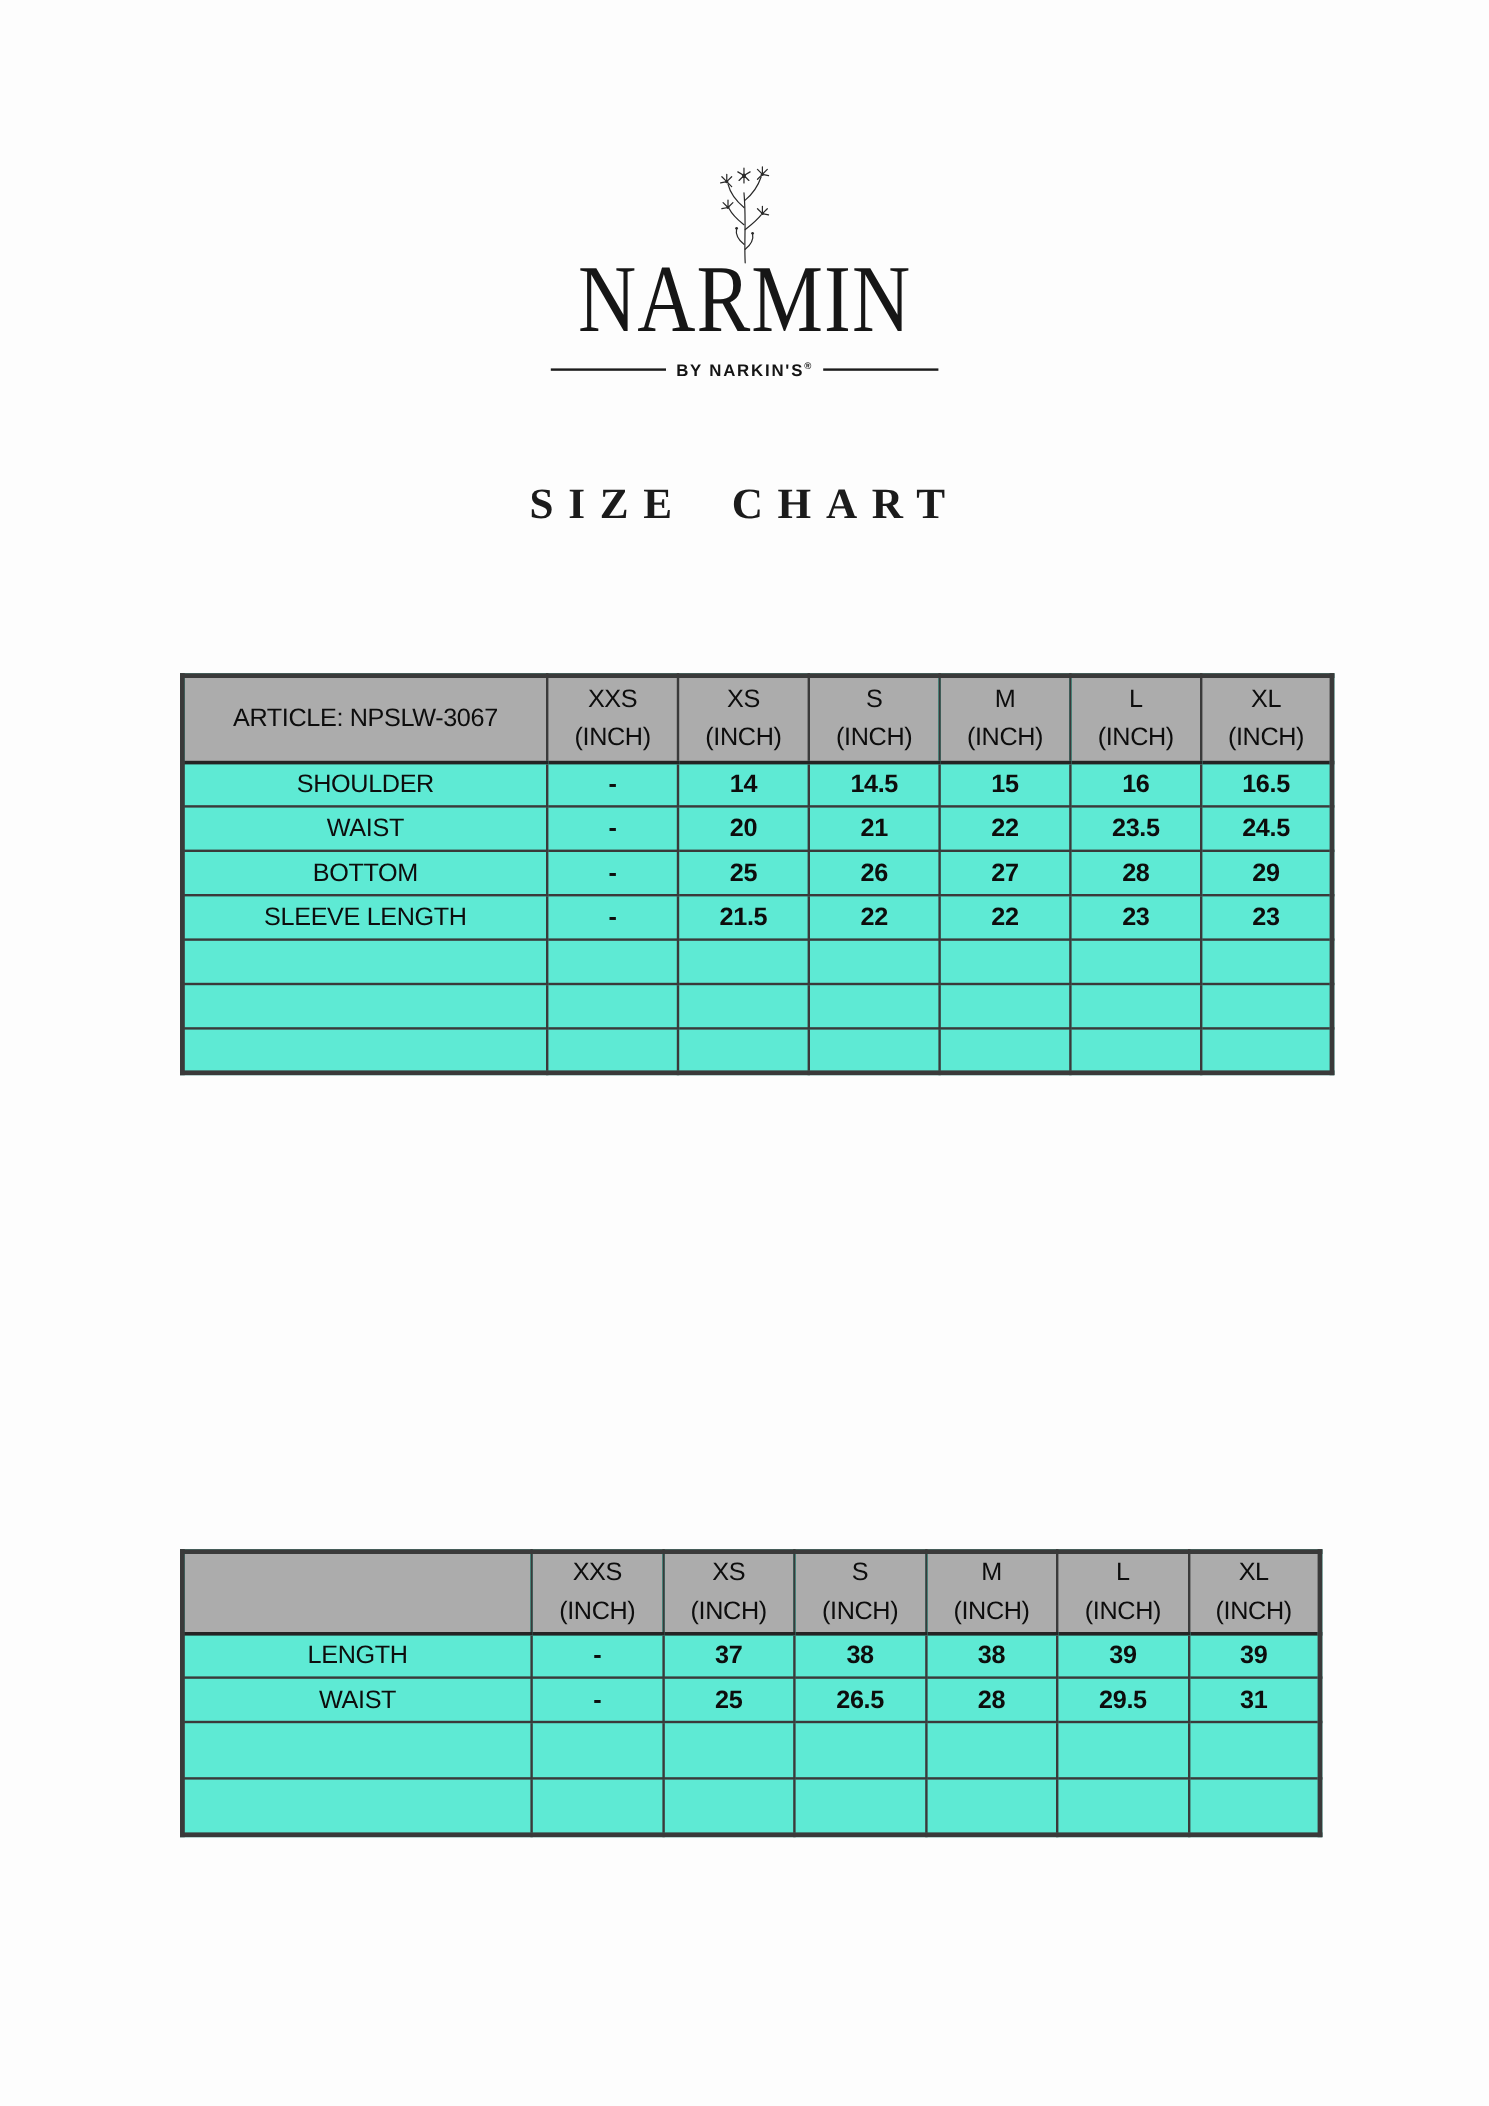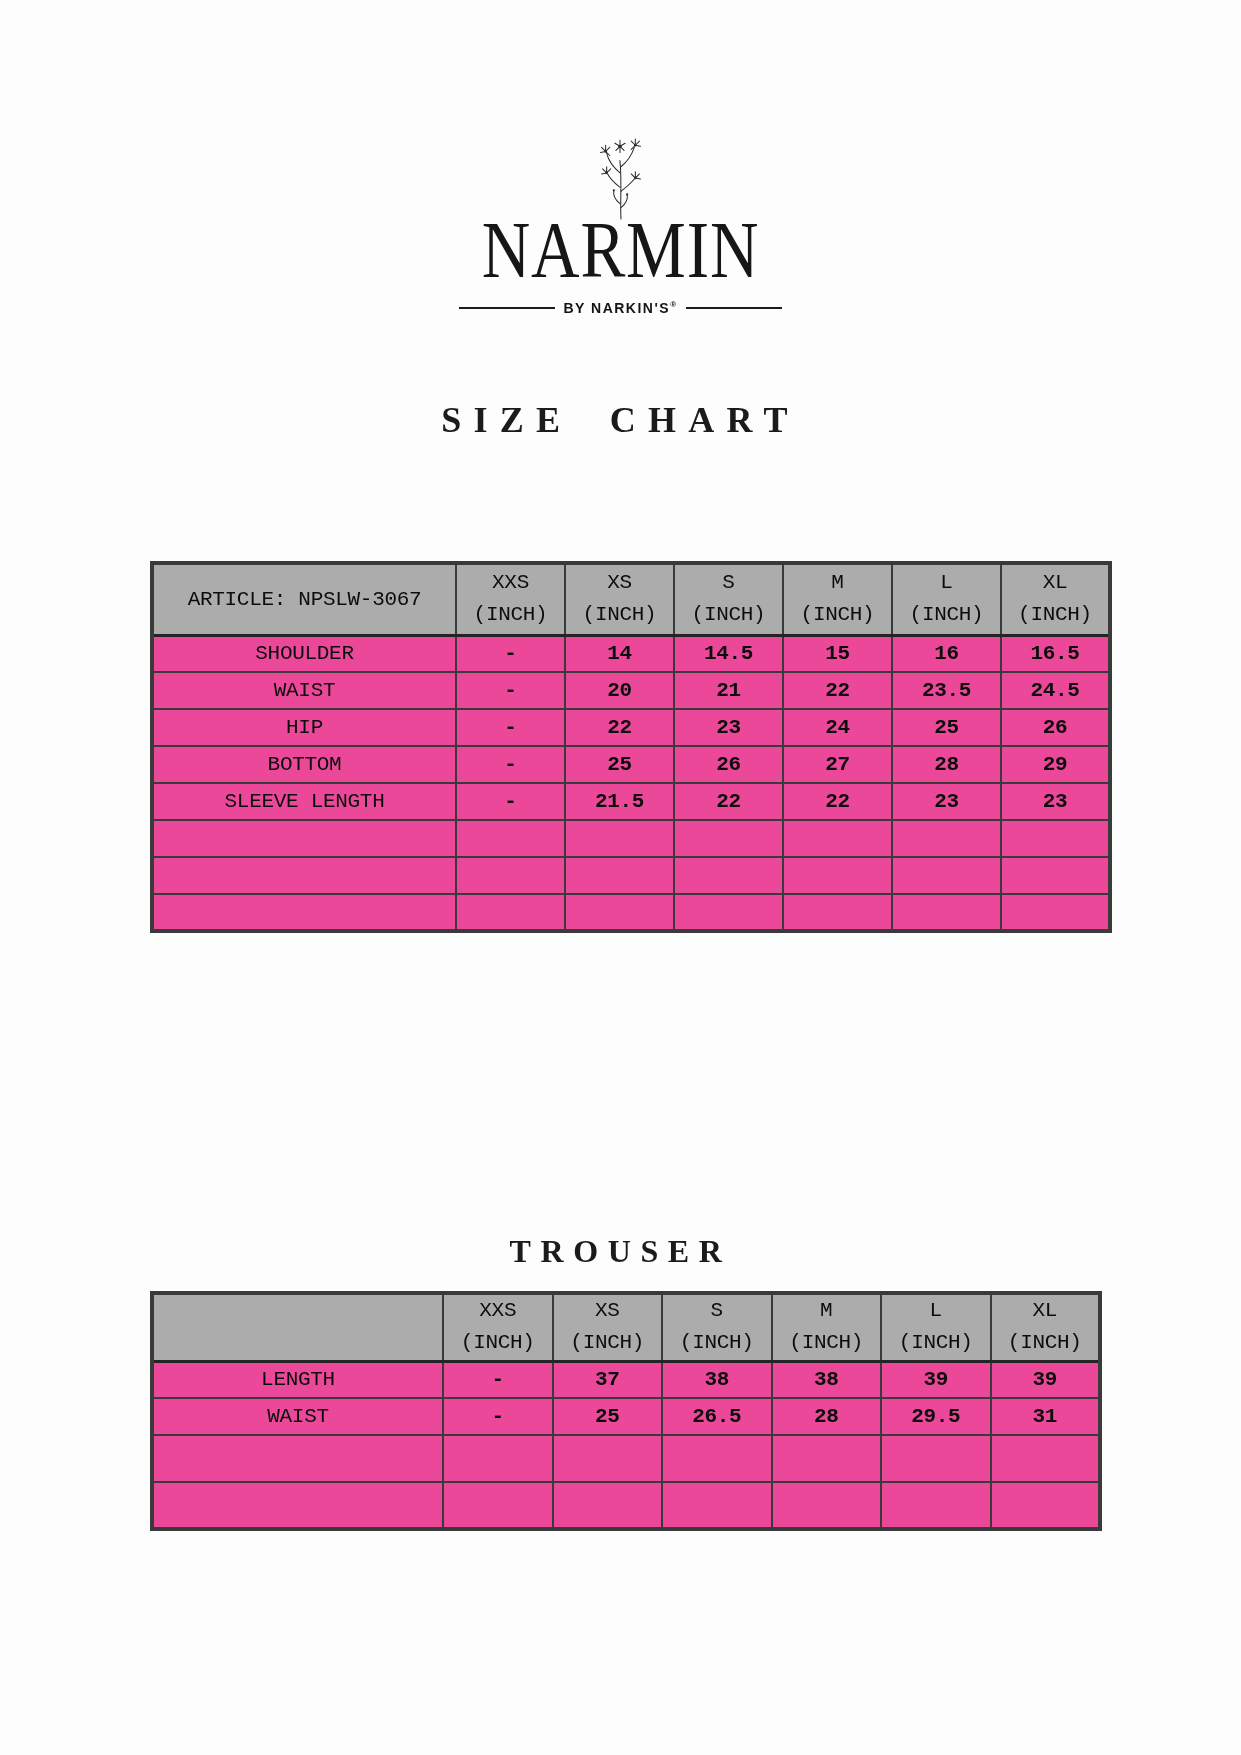--- a/index.html
+++ b/index.html
@@ -50,23 +50,22 @@
     font-family:"Liberation Serif",serif;
     font-weight:bold;color:#1b1b1b;
   }
   .title-size-chart{top:399px;font-size:36px;letter-spacing:0.34em;word-spacing:0.45em;}
   .title-trouser{top:1233px;font-size:32px;letter-spacing:0.30em;}
   
   table.sizes{
     position:absolute;
     border-collapse:collapse;
     table-layout:fixed;
-    background:#ec4899;
+    background:#5eead4;
     border:4px solid var(--border);
-    font-family:Liberation Mono, monospace;
   }
   table.sizes td{
     border:2px solid var(--border);
     text-align:center;vertical-align:middle;
     font-size:21px;
     letter-spacing:-0.3px;
     color:var(--text);
     overflow:hidden;
   }
   #table-size-chart{top:561px;left:150px;width:962px;}
@@ -182,29 +181,20 @@
     <tr class="datarow">
       <td class="rowlabel">WAIST</td>
       <td class="val">-</td>
       <td class="val">20</td>
       <td class="val">21</td>
       <td class="val">22</td>
       <td class="val">23.5</td>
       <td class="val">24.5</td>
     </tr>
     <tr class="datarow">
-      <td class="rowlabel">HIP</td>
-      <td class="val">-</td>
-      <td class="val">22</td>
-      <td class="val">23</td>
-      <td class="val">24</td>
-      <td class="val">25</td>
-      <td class="val">26</td>
-    </tr>
-    <tr class="datarow">
       <td class="rowlabel">BOTTOM</td>
       <td class="val">-</td>
       <td class="val">25</td>
       <td class="val">26</td>
       <td class="val">27</td>
       <td class="val">28</td>
       <td class="val">29</td>
     </tr>
     <tr class="datarow">
       <td class="rowlabel">SLEEVE LENGTH</td>
@@ -238,21 +228,20 @@
           <td></td>
       <td></td>
           <td></td>
       <td></td>
           <td></td>
       <td></td>
     </tr>
   </tbody>
     </table>
 
-  <div class="doc-title title-trouser">TROUSER</div>
 
   <table class="sizes" id="table-trouser">
     <colgroup>
         <col style="width:291px">
         <col>
         <col>
         <col>
         <col>
         <col>
         <col>

